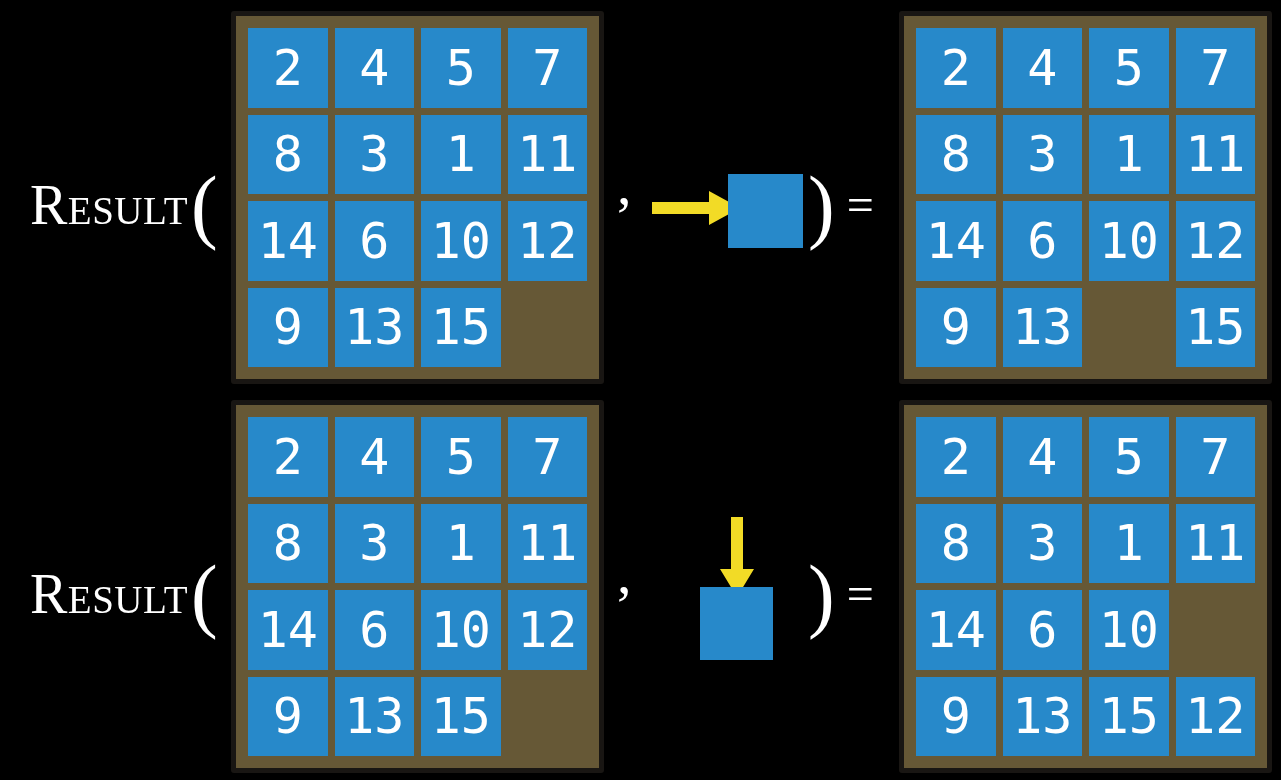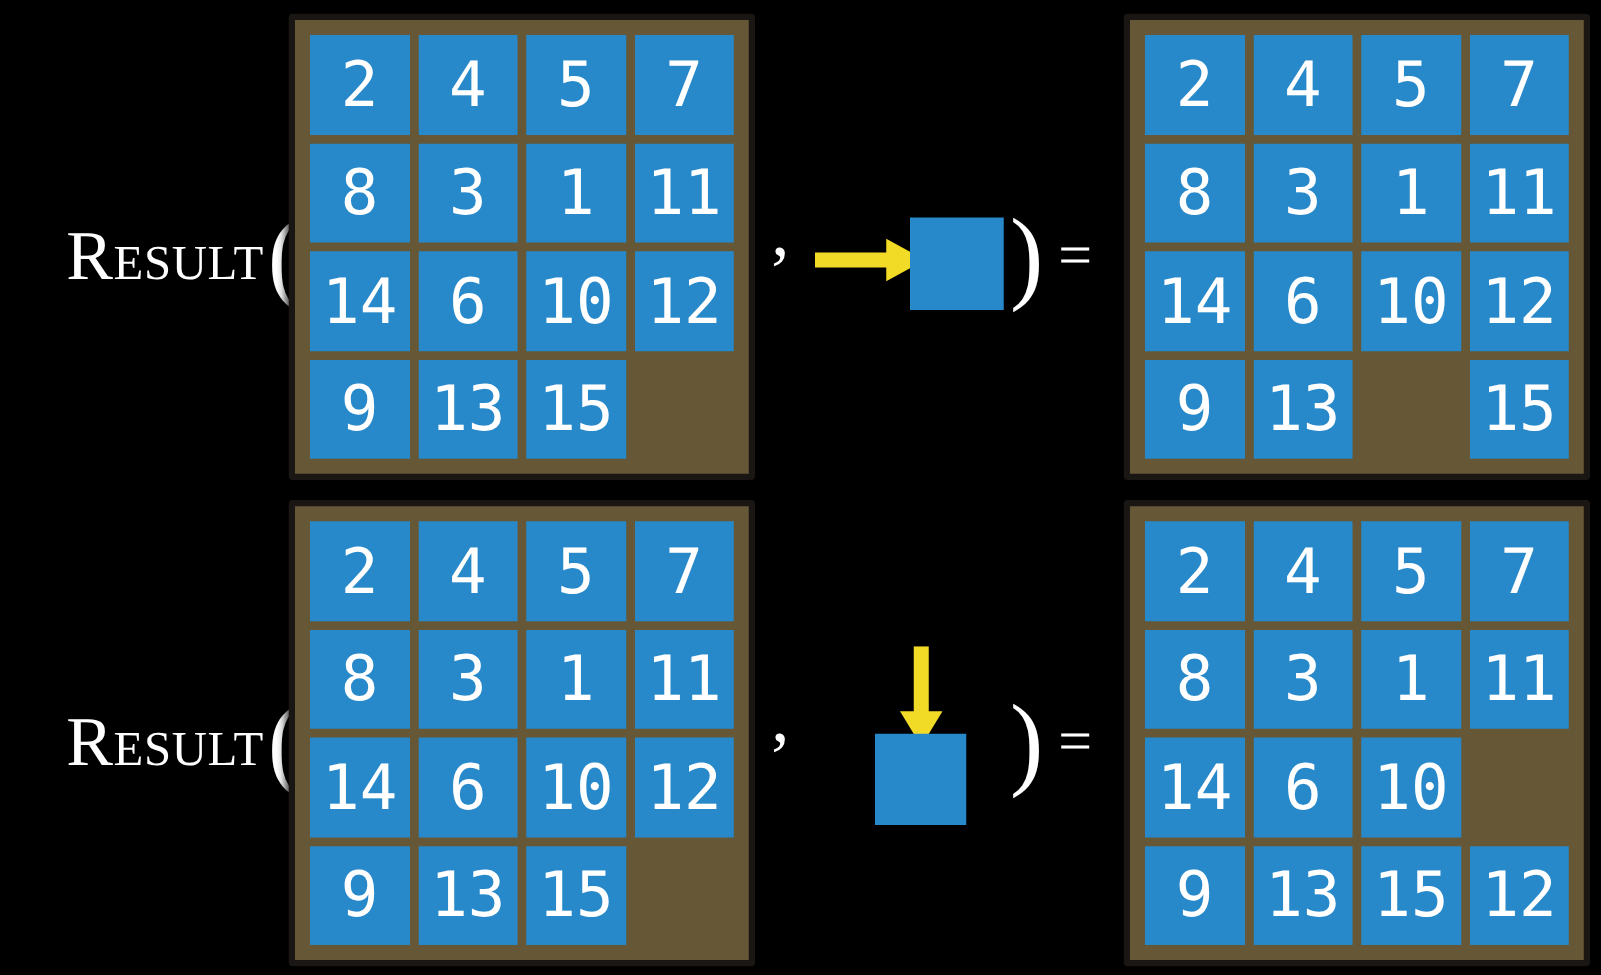--- a/index.html
+++ b/index.html
@@ -26,21 +26,20 @@
   .eq-row.r2 { top: 389px; }
 
   
   .func {
     position: absolute;
     left: 30px;
     top: 150px;
     height: 110px;
     display: flex;
     align-items: center;
-    margin-left: 23px;
   }
   .func-name {
     font-variant: small-caps;
     font-size: 56px;
     letter-spacing: 0.5px;
     line-height: 1;
   }
   .big-paren {
     font-size: 80px;
     line-height: 1;

